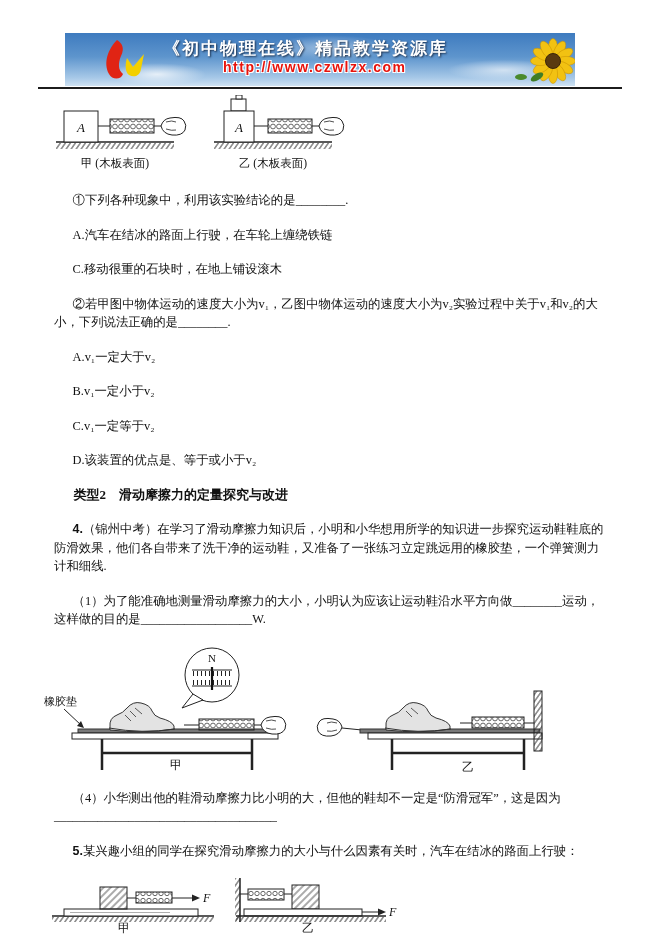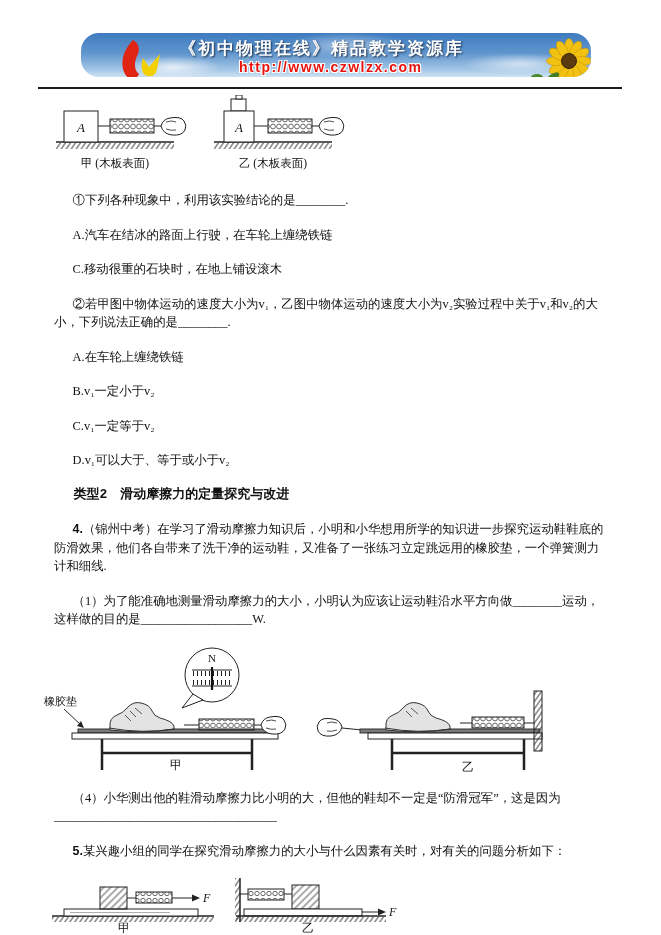--- a/index.html
+++ b/index.html
@@ -2,23 +2,22 @@
 <html><head>
 <meta charset="utf-8">
 <style>
   html,body { margin:0; padding:0; background:#fff; }
   .page {
     position:relative; width:661px; height:935px; background:#fff; overflow:hidden;
     font-family:"Liberation Serif","DejaVu Serif",serif; color:#111;
   }
   
   .banner {
-    position:absolute; left:81px; top:33px; width:510px; height:44px; overflow:hidden;
+    position:absolute; left:65px; top:33px; width:510px; height:53px; overflow:hidden;
     background:linear-gradient(180deg,#3e7bbf 0%,#5e95cd 45%,#a8c9e8 85%,#cfe2f2 100%);
-    border-radius:18px;
   }
   .banner::before {
     content:""; position:absolute; inset:0;
     background:
       radial-gradient(70px 16px at 18% 78%, rgba(255,255,255,.75), transparent 70%),
       radial-gradient(90px 18px at 52% 28%, rgba(255,255,255,.45), transparent 70%),
       radial-gradient(80px 15px at 86% 70%, rgba(255,255,255,.6), transparent 70%);
   }
   .banner-title {
     position:absolute; left:98px; top:4px; width:400px;
@@ -32,21 +31,21 @@
     text-shadow:1px 1px 0 #fff,-1px -1px 0 #fff,1px -1px 0 #fff,-1px 1px 0 #fff;
     font-family:"Liberation Sans","DejaVu Sans",sans-serif; white-space:nowrap;
   }
   .logo { position:absolute; left:32px; top:3px; }
   .sunflower { position:absolute; right:0px; top:4px; }
   
   .rule { position:absolute; left:38px; top:87px; width:584px; border-top:2px solid #1c1c1c; }
   
   .content { position:absolute; left:38px; top:93px; width:586px; font-size:12.4px; line-height:18.5px; }
   p.para { margin:16px; text-indent:1.5em; }
-  p.heading { font-family:Liberation Mono, monospace; font-weight:bold; font-size:13px; }
+  p.heading { font-family:Liberation Serif, serif; font-weight:bold; font-size:13px; }
   .num { font-weight:bold; font-family:"Liberation Sans","DejaVu Sans",sans-serif; }
   svg { display:block; }
   svg text { font-family:"Liberation Serif","DejaVu Serif",serif; fill:#111; }
   .fig1 { margin:2px 0 3px 14px; }
   .fig2 { margin:4px 0 4px 4px; }
   .fig3 { margin:2px 0 3px 12px; }
 </style>
 </head>
 <body>
 
@@ -124,24 +123,24 @@
           <path d="M114,27 q6,-2 10,0 M114,34 q6,2 10,1" stroke="#222" fill="none" stroke-width="0.8"></path>
         </g>
         <text x="63" y="72" font-size="11.5" text-anchor="middle">乙 (木板表面)</text>
       </g>
     </svg>
 
     <p class="para">①下列各种现象中，利用该实验结论的是________.</p>
     <p class="para">A.汽车在结冰的路面上行驶，在车轮上缠绕铁链</p>
     <p class="para">C.移动很重的石块时，在地上铺设滚木</p>
     <p class="para">②若甲图中物体运动的速度大小为v₁，乙图中物体运动的速度大小为v₂实验过程中关于v₁和v₂的大小，下列说法正确的是________.</p>
-    <p class="para">A.在车轮上缠绕铁链</p>
+    <p class="para">A.v₁一定大于v₂</p>
     <p class="para">B.v₁一定小于v₂</p>
     <p class="para">C.v₁一定等于v₂</p>
-    <p class="para">D.v₁可以大于、等于或小于v₂</p>
+    <p class="para">D.该装置的优点是、等于或小于v₂</p>
     <p class="para heading">类型2　滑动摩擦力的定量探究与改进</p>
     <p class="para"><b class="num">4.</b><span>（锦州中考）在学习了滑动摩擦力知识后，小明和小华想用所学的知识进一步探究运动鞋鞋底的防滑效果，他们各自带来了洗干净的运动鞋，又准备了一张练习立定跳远用的橡胶垫，一个弹簧测力计和细线.</span></p>
     <p class="para">（1）为了能准确地测量滑动摩擦力的大小，小明认为应该让运动鞋沿水平方向做________运动，这样做的目的是__________________W.</p>
 
     <svg class="fig2" width="515" height="128" viewBox="0 0 515 128">
       <defs>
         <pattern id="pg2" width="5" height="6" patternUnits="userSpaceOnUse" patternTransform="skewX(-35)">
           <line x1="2" y1="0" x2="2" y2="6" stroke="#333" stroke-width="1.1"></line>
         </pattern>
         <pattern id="pc2" width="6" height="7" patternUnits="userSpaceOnUse">
@@ -198,21 +197,21 @@
         </g>
         <line x1="418" y1="78" x2="430" y2="78" stroke="#222"></line>
         <rect x="430" y="72" width="52" height="11" fill="url(#pc2)" stroke="#222"></rect>
         <line x1="482" y1="78" x2="492" y2="78" stroke="#222"></line>
         <rect x="492" y="46" width="8" height="60" fill="url(#pg2)" stroke="#222"></rect>
         <text x="420" y="126" font-size="12">乙</text>
       </g>
     </svg>
 
     <p class="para">（4）小华测出他的鞋滑动摩擦力比小明的大，但他的鞋却不一定是“防滑冠军”，这是因为____________________________________</p>
-    <p class="para"><b class="num">5.</b><span>某兴趣小组的同学在探究滑动摩擦力的大小与什么因素有关时，对有关的问题分析如下：</span></p>
+    <p class="para"><b class="num">5.</b><span>某兴趣小组的同学在探究滑动摩擦力的大小与什么因素有关时，汽车在结冰的路面上行驶：</span></p>
 
     <svg class="fig3" width="350" height="58" viewBox="0 0 350 58">
       <defs>
         <pattern id="pg3" width="5" height="6" patternUnits="userSpaceOnUse" patternTransform="skewX(-35)">
           <line x1="2" y1="0" x2="2" y2="6" stroke="#333" stroke-width="1.1"></line>
         </pattern>
         <pattern id="pb3" width="5" height="5" patternUnits="userSpaceOnUse" patternTransform="rotate(45)">
           <line x1="1" y1="0" x2="1" y2="5" stroke="#555" stroke-width="1"></line>
         </pattern>
         <pattern id="pc3" width="6" height="7" patternUnits="userSpaceOnUse">

